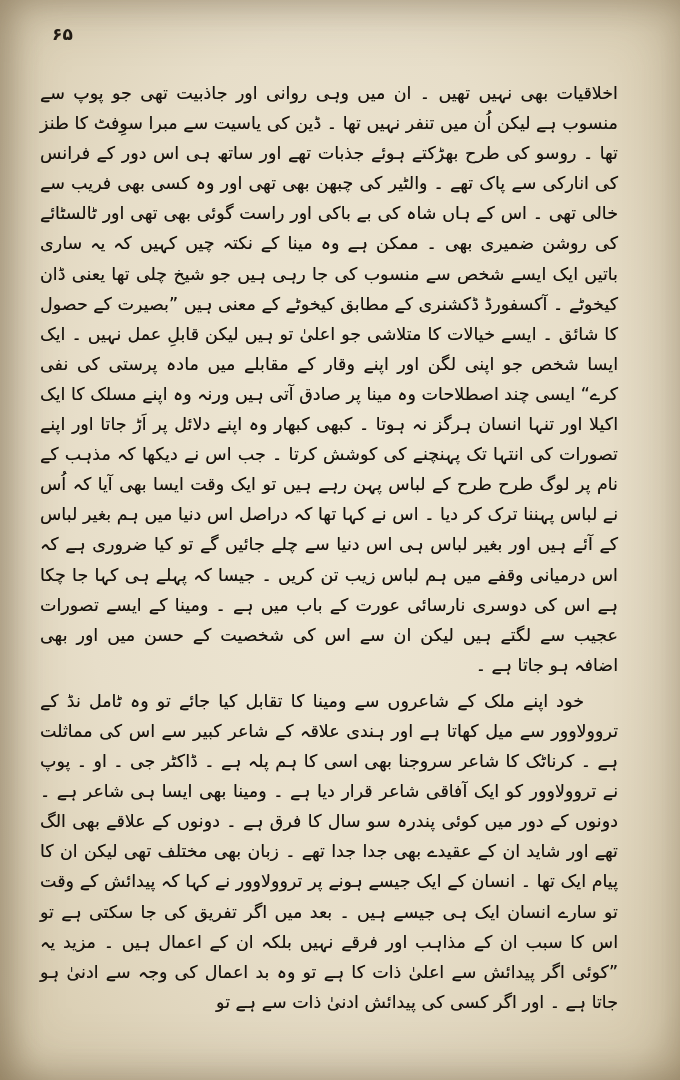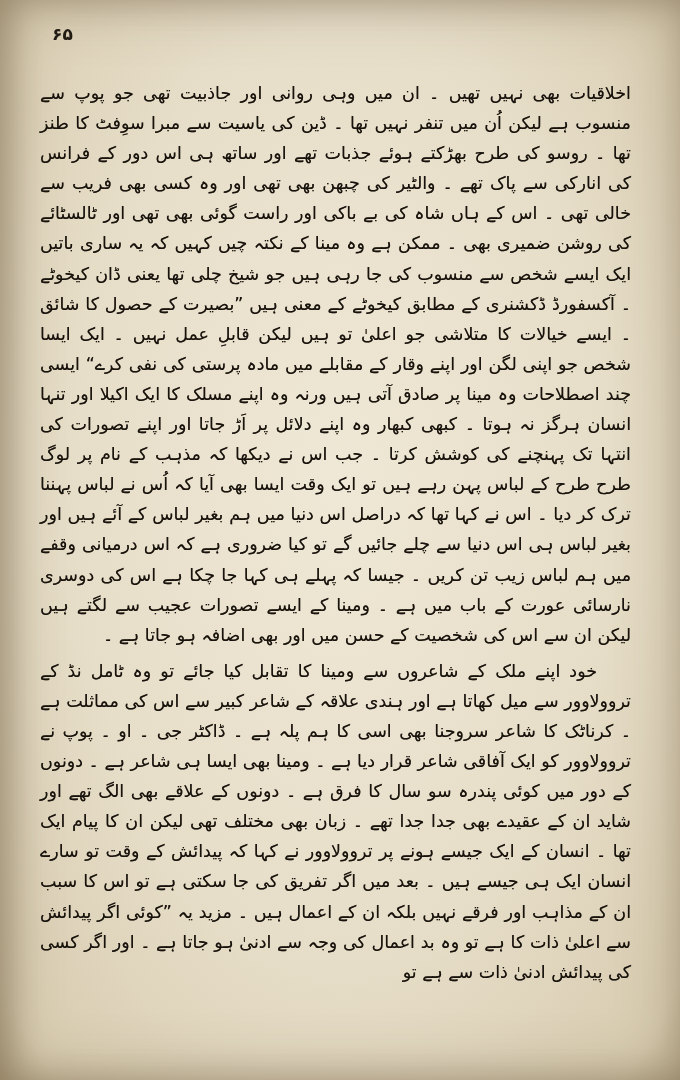--- a/index.html
+++ b/index.html
@@ -41,21 +41,21 @@
   .body-text{
     padding:18px 44px 0 40px;
     text-align:justify;
     text-justify:inter-word;
     font-size:17.5px;
     line-height:1.72;
     color:#17120c;
     text-shadow:0 0 .4px rgba(30,20,10,.55);
   }
   .body-text p{
-    margin:0 5px 6px 0;
+    margin:0 18px 6px 0;
     text-indent:34px;
   }
   .body-text p:first-child{
     text-indent:0;
   }
 </style>
 </head>
 <body>
 
 <div class="page">

